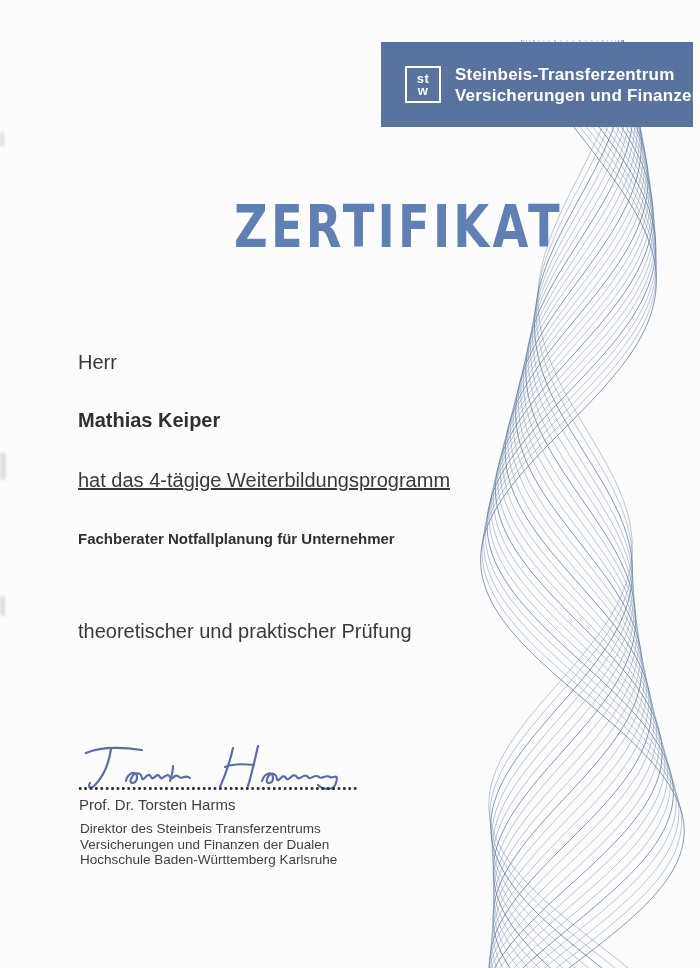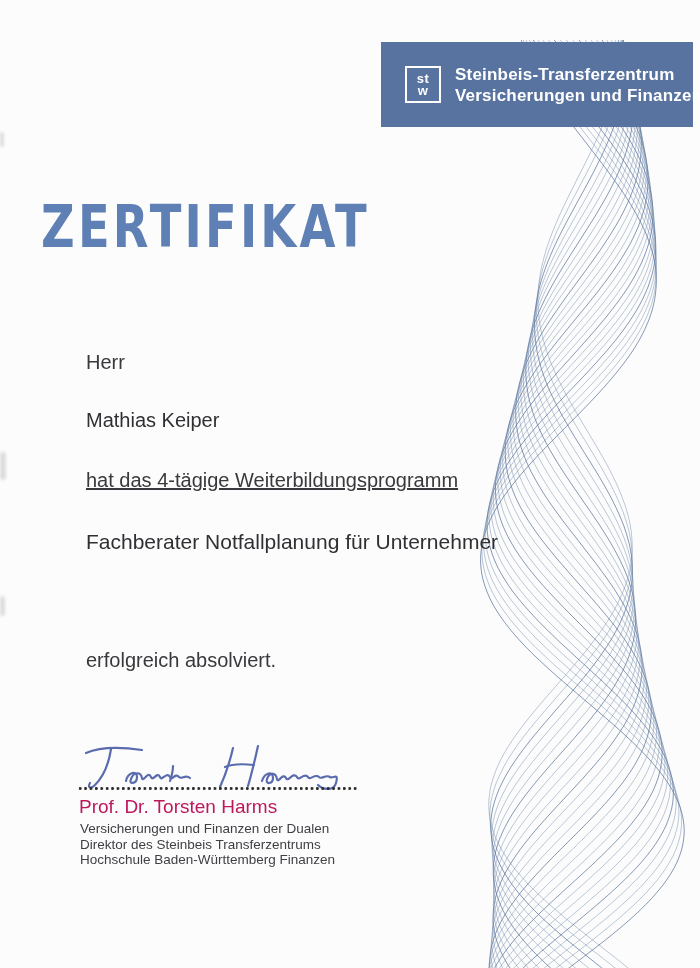--- a/index.html
+++ b/index.html
@@ -21,38 +21,38 @@
     width:36px;height:37px;border:2.5px solid #ffffff;box-sizing:border-box;
     display:flex;flex-direction:column;align-items:center;justify-content:center;
     font-weight:bold;font-size:13px;line-height:12px;letter-spacing:0.5px;
     flex:0 0 auto;
   }
   .badge-text{
     margin-left:14px;font-weight:bold;font-size:17px;line-height:21px;
     letter-spacing:0.2px;white-space:nowrap;
   }
   
-  .title-wrap{left:0;top:198px;width:604px;text-align:left;z-index:2;}
+  .title-wrap{left:0;top:198px;width:604px;text-align:right;z-index:2;}
   .title{
     display:inline-block;font-weight:bold;font-size:58px;line-height:58px;
     letter-spacing:4px;transform:scaleX(0.80);transform-origin:center center;
     font-family:"DejaVu Sans","Liberation Sans",sans-serif;
   }
   
-  .bodyline{left:78px;z-index:2;font-size:20px;color:#39393d;white-space:nowrap;margin-left:8px;}
-  .bold{font-weight:normal;color:#303034;}
+  .bodyline{left:78px;z-index:2;font-size:20px;color:#39393d;white-space:nowrap;}
+  .bold{font-weight:bold;color:#303034;}
   .para{line-height:29px;}
   
   #sig-svg{left:70px;top:740px;width:285px;height:56px;z-index:2;}
   .dotline{
     left:78px;top:786px;width:280px;height:5px;z-index:2;
     background-image:radial-gradient(circle at 2.2px 2.5px,#2b2b2b 1.25px,transparent 1.55px);
     background-size:5.4px 5px;background-repeat:repeat-x;
   }
-  .signer-name{left:79px;top:796px;font-size:19px;color:#be185d;z-index:2;white-space:nowrap;}
+  .signer-name{left:79px;top:796px;font-size:15px;color:#404040;z-index:2;white-space:nowrap;}
   .signer-title{
     left:80px;top:821px;font-size:13.5px;line-height:15.6px;color:#3f3f44;
     z-index:2;white-space:nowrap;
   }
   .sr-only{
     position:absolute;width:1px;height:1px;overflow:hidden;
     clip:rect(0 0 0 0);white-space:nowrap;
   }
   
   .smudge{background:rgba(110,115,122,0.22);filter:blur(1.6px);border-radius:3px;z-index:0;}
@@ -105,40 +105,39 @@
   </div>
 </div>
 
 <div class="abs title-wrap">
   <span class="title" style="color: rgb(95, 128, 180);">ZERTIFIKAT</span>
 </div>
 
 <div class="abs bodyline" style="top:351px;">Herr</div>
 <div class="abs bodyline bold" style="top:409px;">Mathias Keiper</div>
 <div class="abs bodyline" style="top:469px;text-decoration:underline;">hat das 4-tägige Weiterbildungsprogramm</div>
-<div class="abs bodyline bold" style="top:530px;font-size:21px;">Fachberater Notfallplanung für Unternehmer</div>
+<div class="abs bodyline bold" style="top:530px;font-size:15px;">Fachberater Notfallplanung für Unternehmer</div>
 <div class="abs bodyline para" style="top:588px;">
   <br>
-  <br>
-  <span>erfolgreich absolviert.</span>
+  <span>theoretischer und praktischer Prüfung</span><br>
 </div>
 
 <svg id="sig-svg" class="abs" viewBox="0 0 285 56" xmlns="http://www.w3.org/2000/svg">
   <g fill="none" stroke-width="2.2" stroke-linecap="round" stroke-linejoin="round">
     <path d="M16,13 C32,6 52,7 72,10" stroke="#5a6cae"></path>
     <path d="M41,9 C39,22 34,36 25,45 C21,49 17,48 20,43" stroke="#5a6cae"></path>
     <path d="M56,41 C58,32 67,30 67,37 C67,44 58,45 61,39 C64,31 71,32 72,38 C73,43 78,30 81,37 C83,42 87,31 90,37 C92,42 96,31 100,37 C102,42 105,32 109,37 C112,40 115,34 120,38" stroke="#5a6cae"></path>
     <path d="M103,26 C103,32 101,38 100,41" stroke="#5a6cae"></path>
     <path d="M163,8 C160,21 155,36 150,47" stroke="#5a6cae"></path>
     <path d="M188,6 C185,19 182,33 178,46" stroke="#5a6cae"></path>
     <path d="M155,27 C164,23 175,24 184,25" stroke="#5a6cae"></path>
     <path d="M192,41 C195,32 203,31 203,38 C203,44 195,45 197,39 C200,31 206,33 207,39 C208,44 213,32 216,38 C218,43 223,31 227,37 C229,42 234,32 238,37 C240,41 245,33 249,37 C251,40 256,34 260,37 C263,39 269,32 266,43 C264,51 253,50 248,45" stroke="#5a6cae"></path>
   </g>
   <text class="sr-only">Torsten Harms</text>
 </svg>
 
 <div class="abs dotline"></div>
 <div class="abs signer-name">Prof. Dr. Torsten Harms</div>
 <div class="abs signer-title">
+  <div>Direktor des Steinbeis Transferzentrums</div>
   <div>Versicherungen und Finanzen der Dualen</div>
-  <div>Direktor des Steinbeis Transferzentrums</div>
-  <div>Hochschule Baden-Württemberg Finanzen</div>
+  <div>Hochschule Baden-Württemberg Karlsruhe</div>
 </div>
 
 </body></html>

